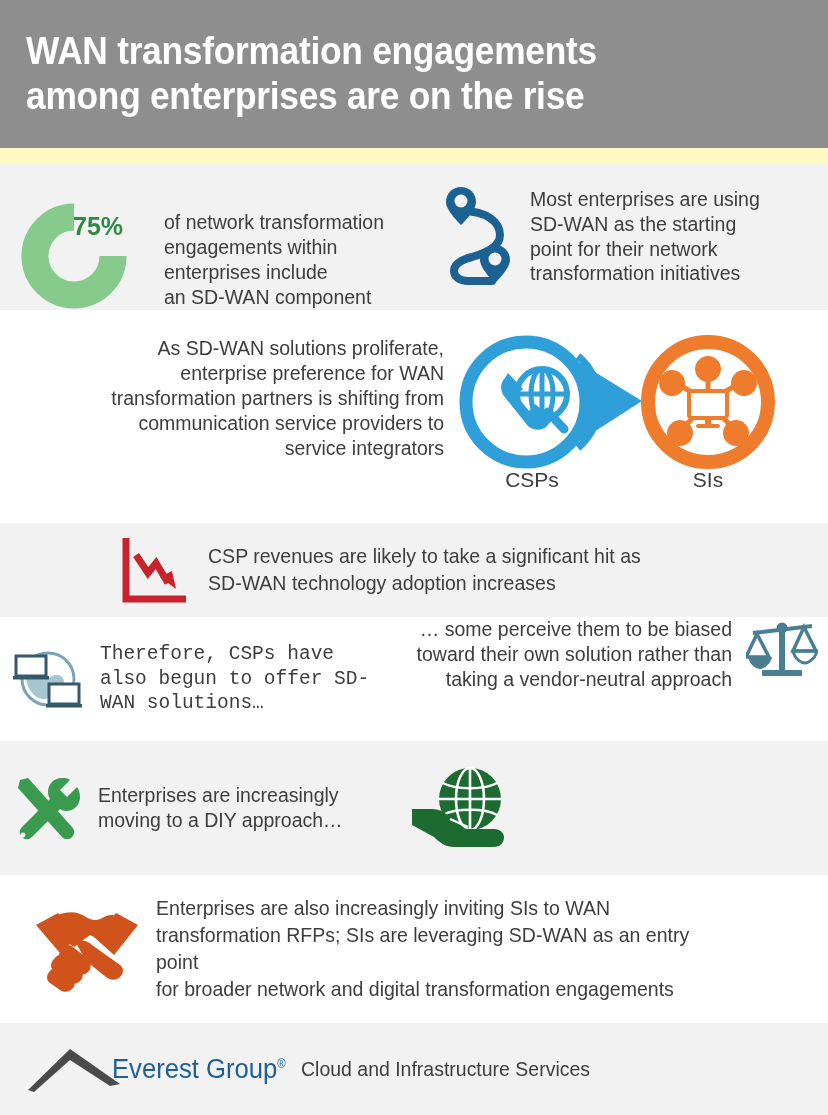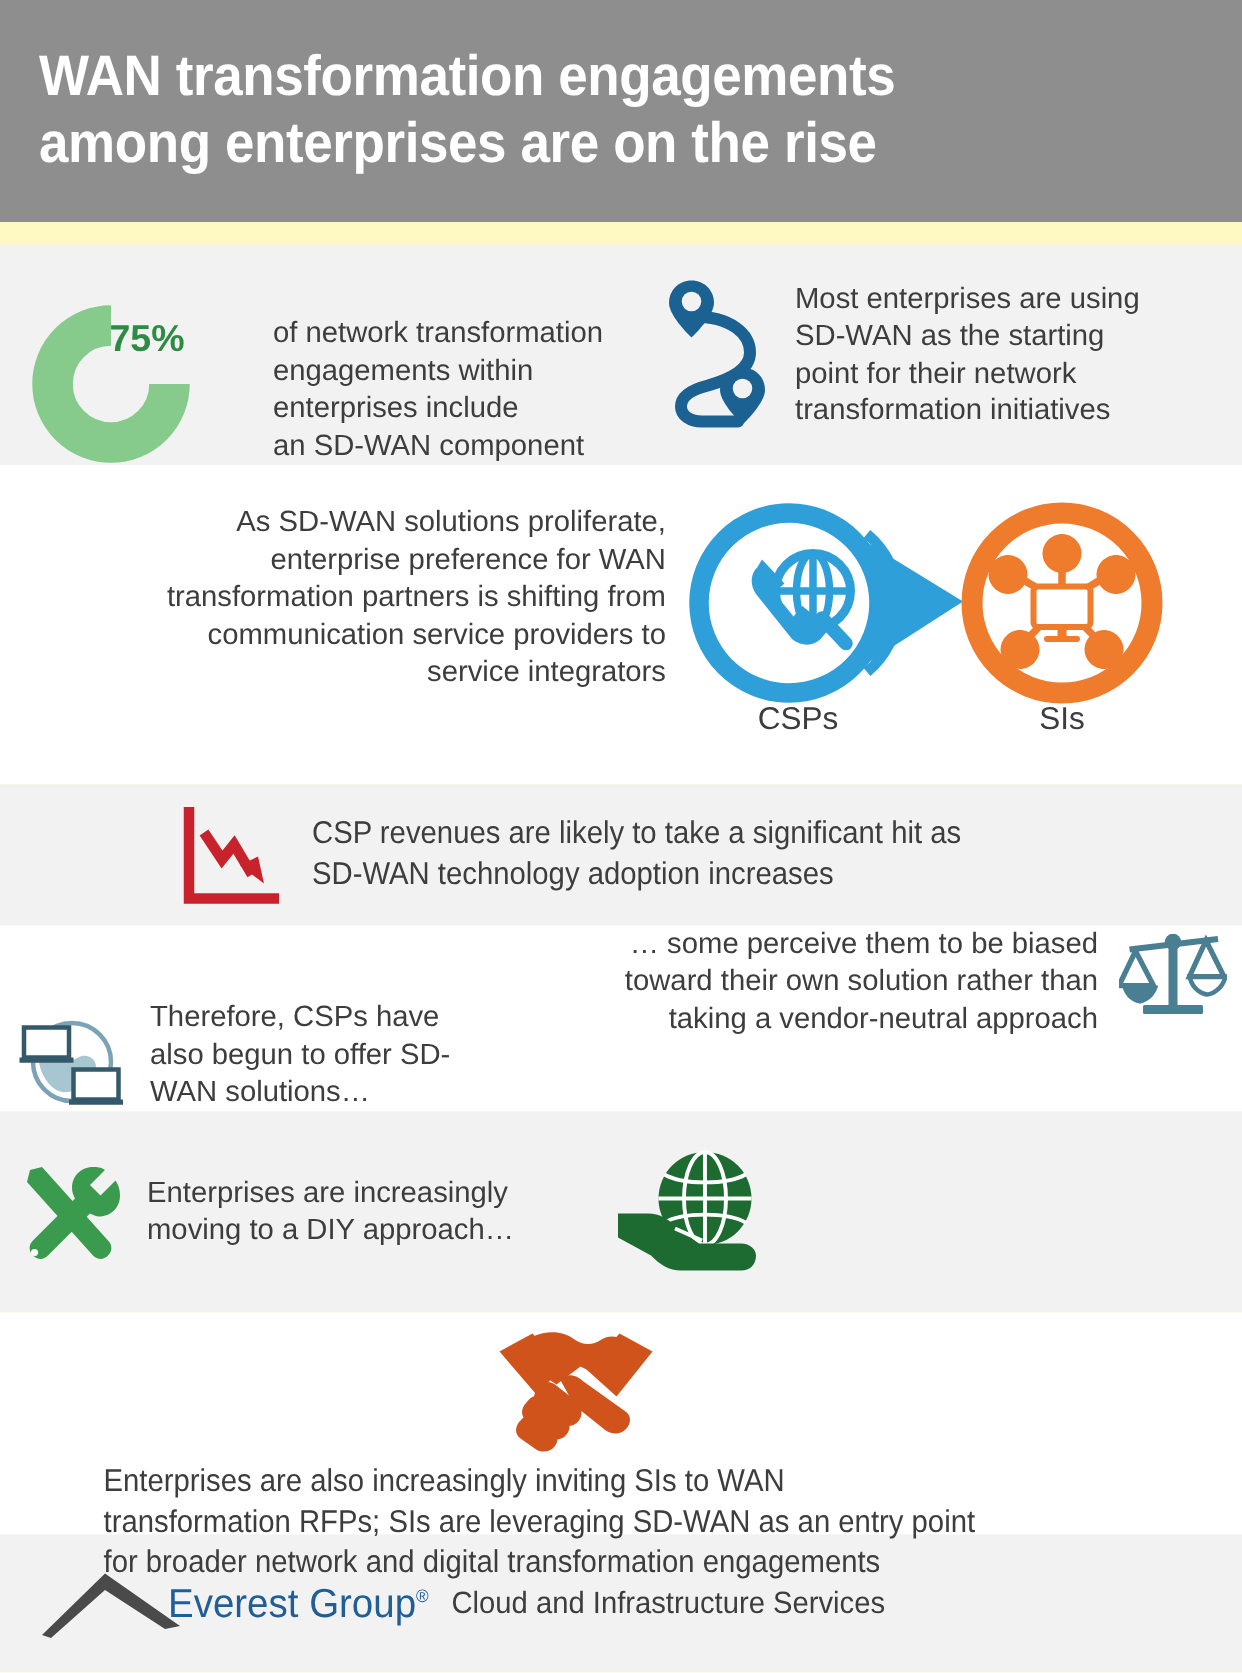--- a/index.html
+++ b/index.html
@@ -87,21 +87,21 @@
   .donut-pct {
     position: absolute;
     left: 53px; top: 10px;
     color: #2e8b43;
     font-size: 25px;
     font-weight: bold;
     white-space: nowrap;
     z-index: 3;
   }
   .r1-left-text {
-    margin-left: 54px;
+    margin-left: 36px;
     margin-top: 4px;
   }
 
   .r1-right {
     position: absolute;
     left: 430px; top: 163px;
     width: 398px; height: 147px;
     display: flex; align-items: center;
   }
   .route-icon { width: 74px; height: 108px; flex: none; margin-left: 12px; }
@@ -137,21 +137,21 @@
     display: flex; align-items: center;
   }
   .r3-icon { width: 72px; height: 70px; flex: none; margin-left: 120px; }
   .r3-text { margin-left: 16px; }
 
   
   .r4-left {
     position: absolute;
     left: 0; top: 617px;
     width: 400px; height: 124px;
-    display: flex; align-items: flex-end;
+    display: flex; align-items: center; font-family: Liberation Mono, monospace;
   }
   .globe-laptops { width: 72px; height: 66px; flex: none; margin-left: 12px; }
   .r4-left-text { margin-left: 16px; }
 
   .r4-right {
     position: absolute;
     left: 370px; top: 617px;
     width: 458px; height: 124px;
     display: flex; align-items: flex-start; justify-content: flex-end;
   }
@@ -173,23 +173,23 @@
     left: 400px; top: 741px;
     width: 428px; height: 134px;
     display: flex; align-items: center;
   }
   .r5-right-text { margin-left: 24px; width: 232px; }
   .hand-globe { width: 96px; height: 86px; flex: none; margin-left: 10px; }
 
   
   .r6 {
     position: absolute;
-    left: 0; top: 875px;
+    left: 12px; top: 875px;
     width: 748px; height: 148px;
-    display: flex; align-items: center; flex-direction: column;
+    display: flex; align-items: center;
   }
   .handshake-icon { width: 110px; height: 100px; flex: none; margin-left: 20px; }
   .r6-text { margin-left: 14px; }
 
   
   .footer {
     position: absolute;
     left: 0; top: 1023px;
     width: 828px; height: 92px;
     display: flex; align-items: center;

